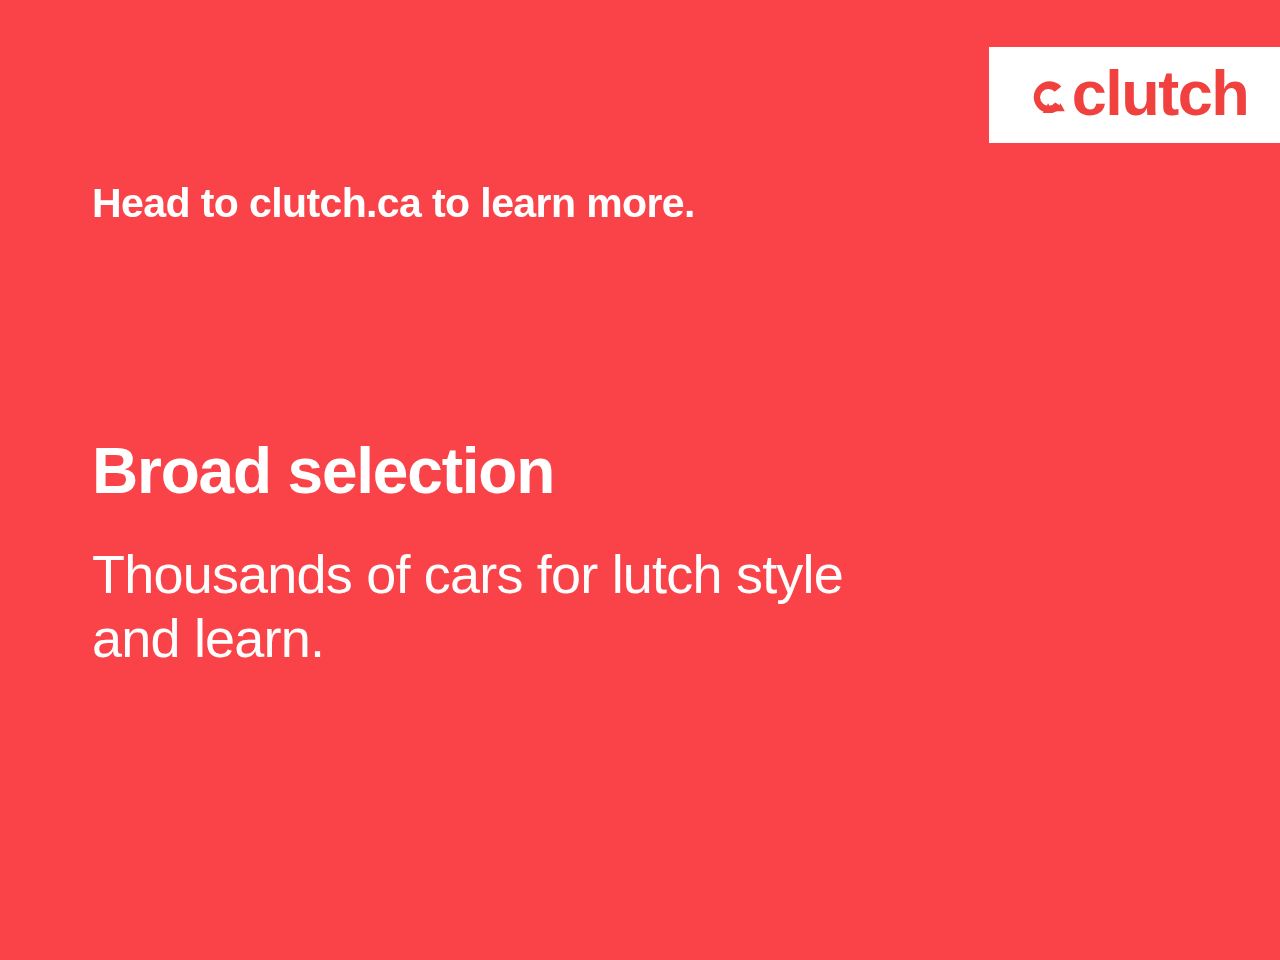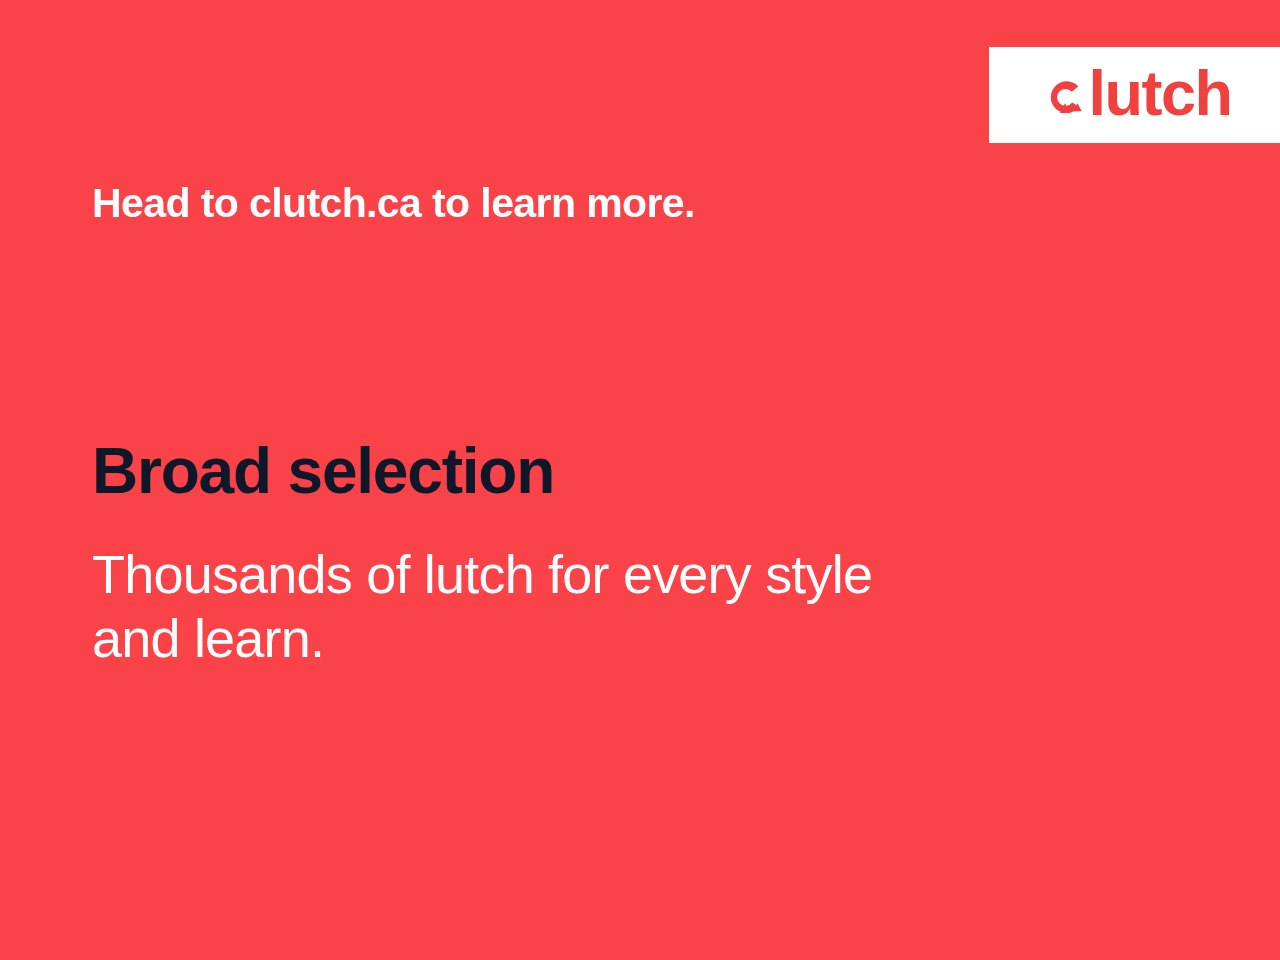--- a/index.html
+++ b/index.html
@@ -79,21 +79,21 @@
   }
 
   
   .headline {
     position: absolute;
     left: 92px;
     top: 438px;
     font-size: 64px;
     font-weight: 700;
     letter-spacing: -1.2px;
-    color: #0f172a;
+    color: #ffffff;
     line-height: 1.05;
     white-space: nowrap;
   }
 
   
   .subcopy {
     position: absolute;
     left: 92px;
     top: 543px;
     width: 960px;
@@ -113,26 +113,26 @@
 
   <div class="logo-badge">
     <div class="logo-lockup">
       <svg class="logo-mark" viewBox="0 0 100 100" aria-hidden="true">
 
         <path d="M78 24 A36 36 0 1 0 80 70 L64 60 A19 19 0 1 1 63 36 Z" fill="#f0413f"></path>
 
         <polygon points="48,62 60,84 36,84" fill="#f0413f"></polygon>
         <polygon points="76,62 86,80 66,80" fill="#f0413f"></polygon>
       </svg>
-      <span class="logo-word">lutch</span>
+      <span class="logo-word">clutch</span>
     </div>
   </div>
 
   <div class="eyebrow">Head to clutch.ca to learn more.</div>
 
   <h1 class="headline">Broad selection</h1>
 
   <div class="subcopy">
-    <span class="line">Thousands of lutch for every style</span>
+    <span class="line">Thousands of cars for lutch style</span>
     <span class="line">and learn.</span>
   </div>
 
 </div>
 
 </body></html>

